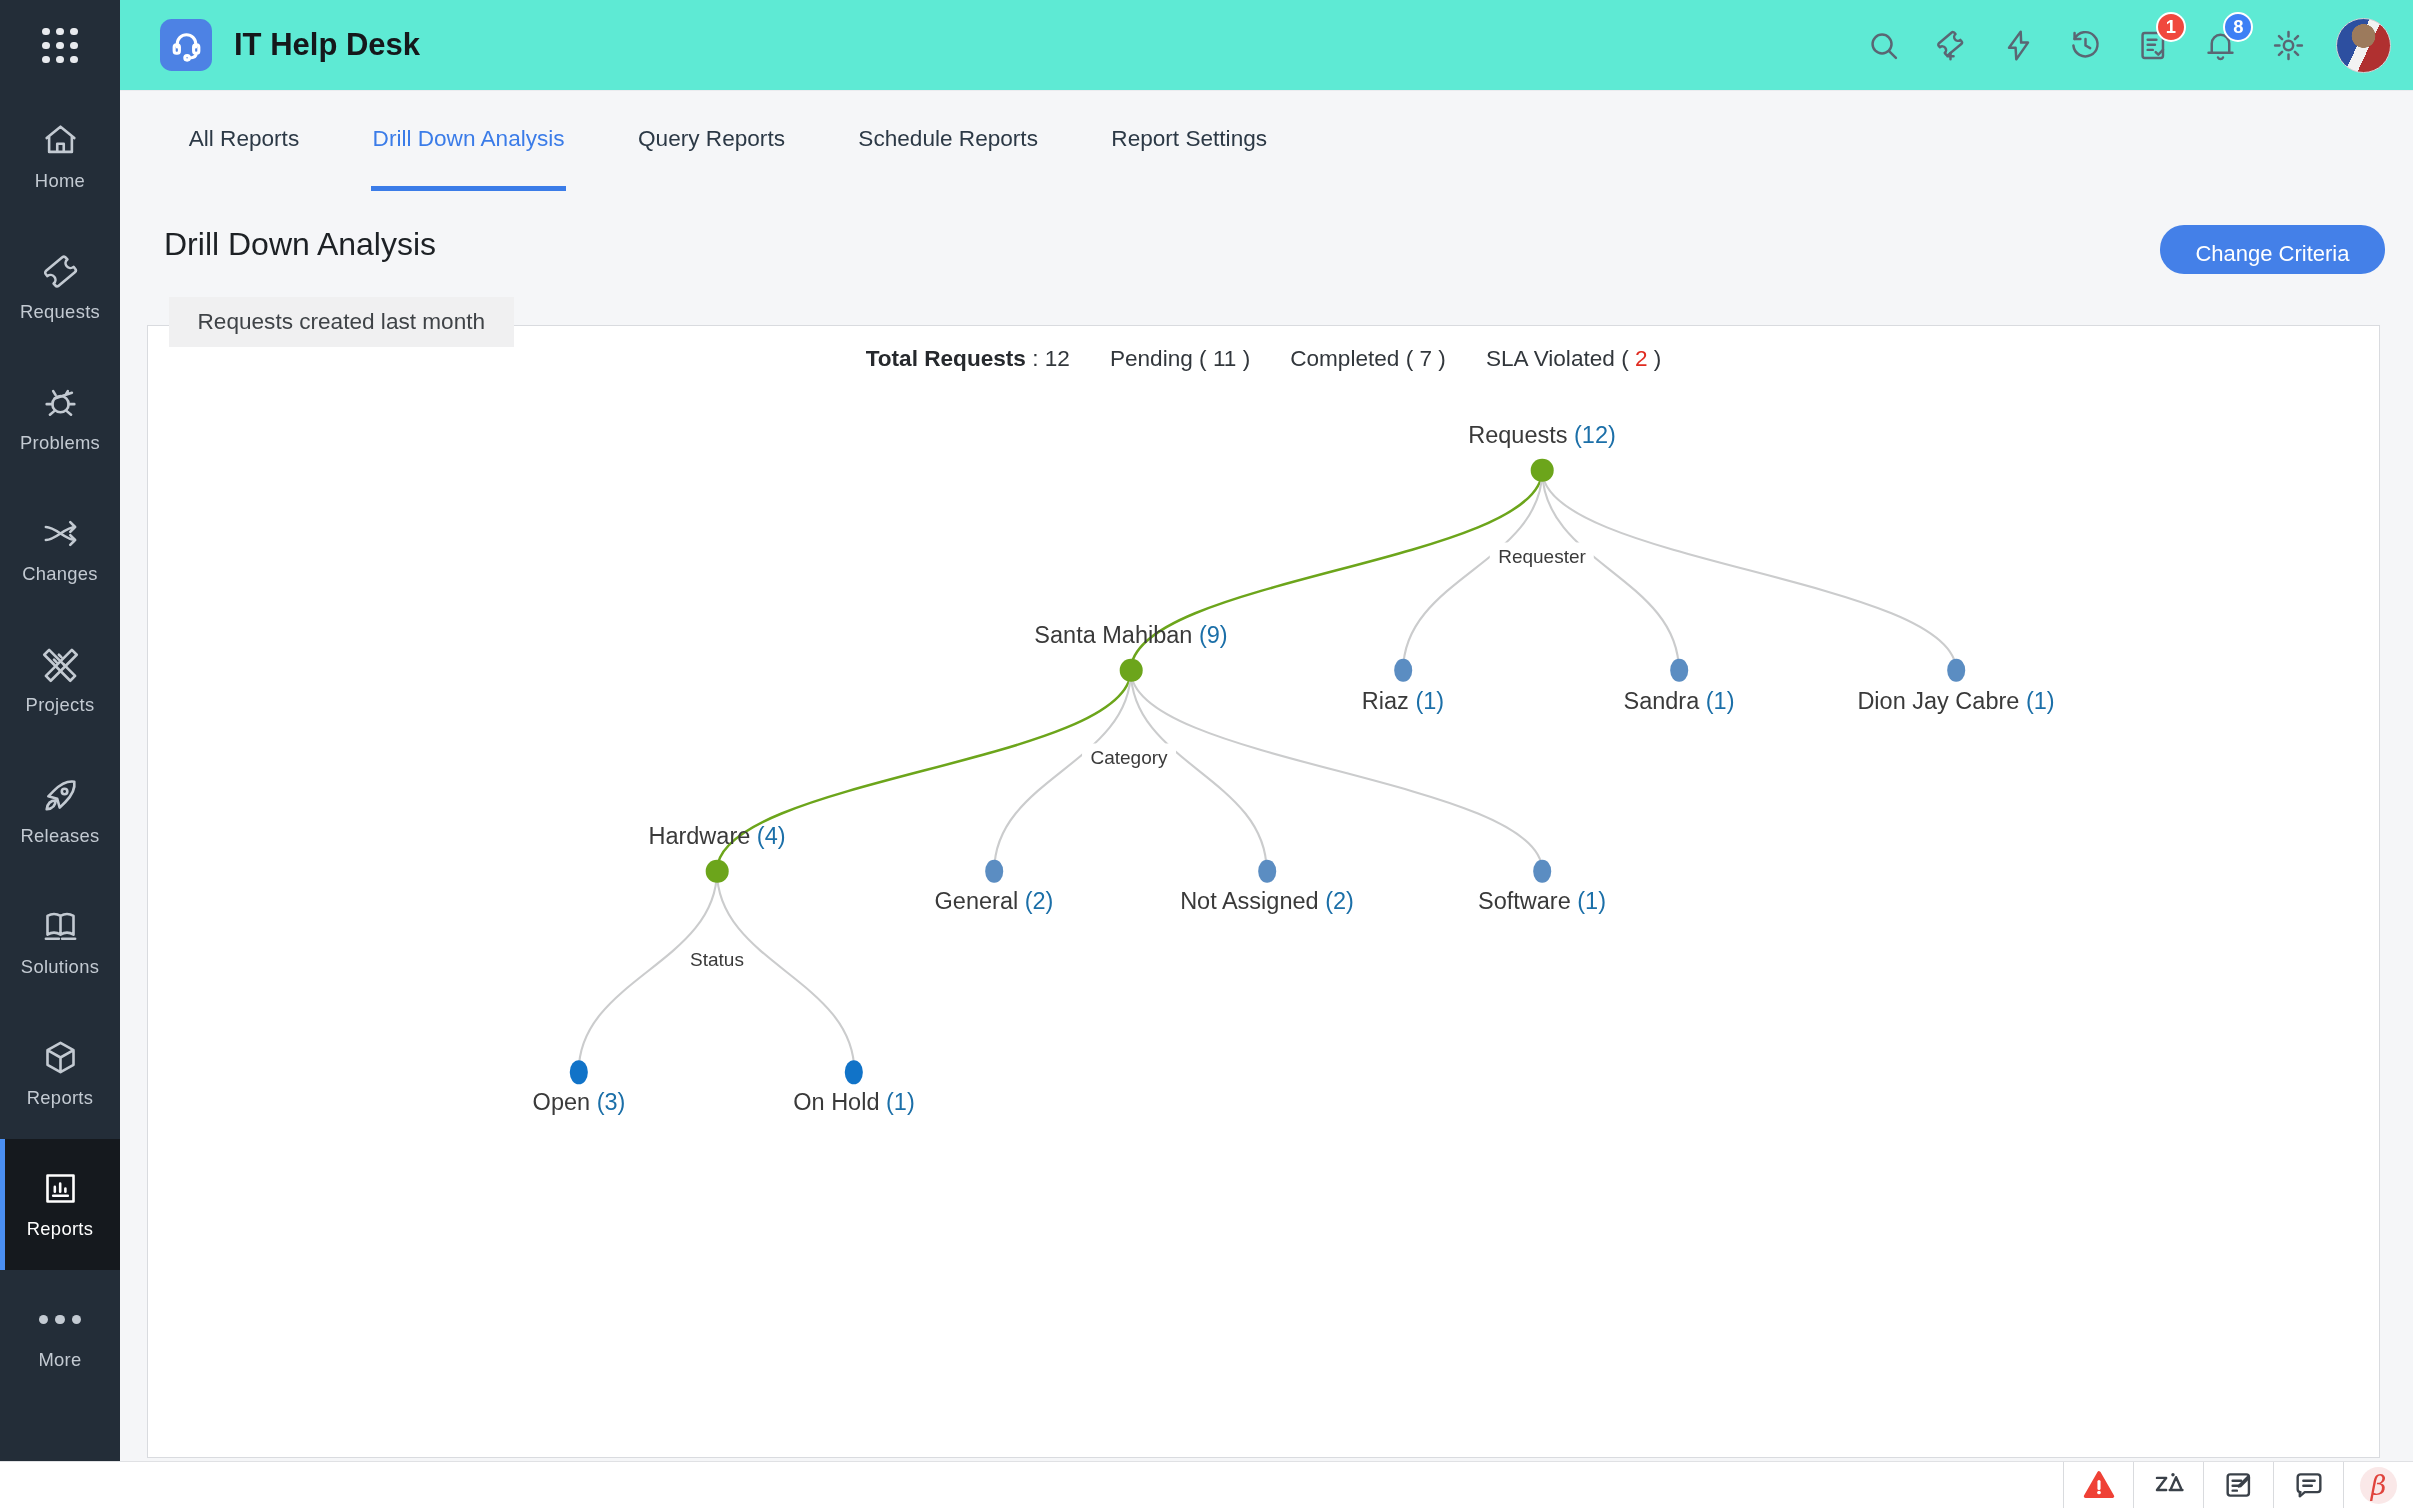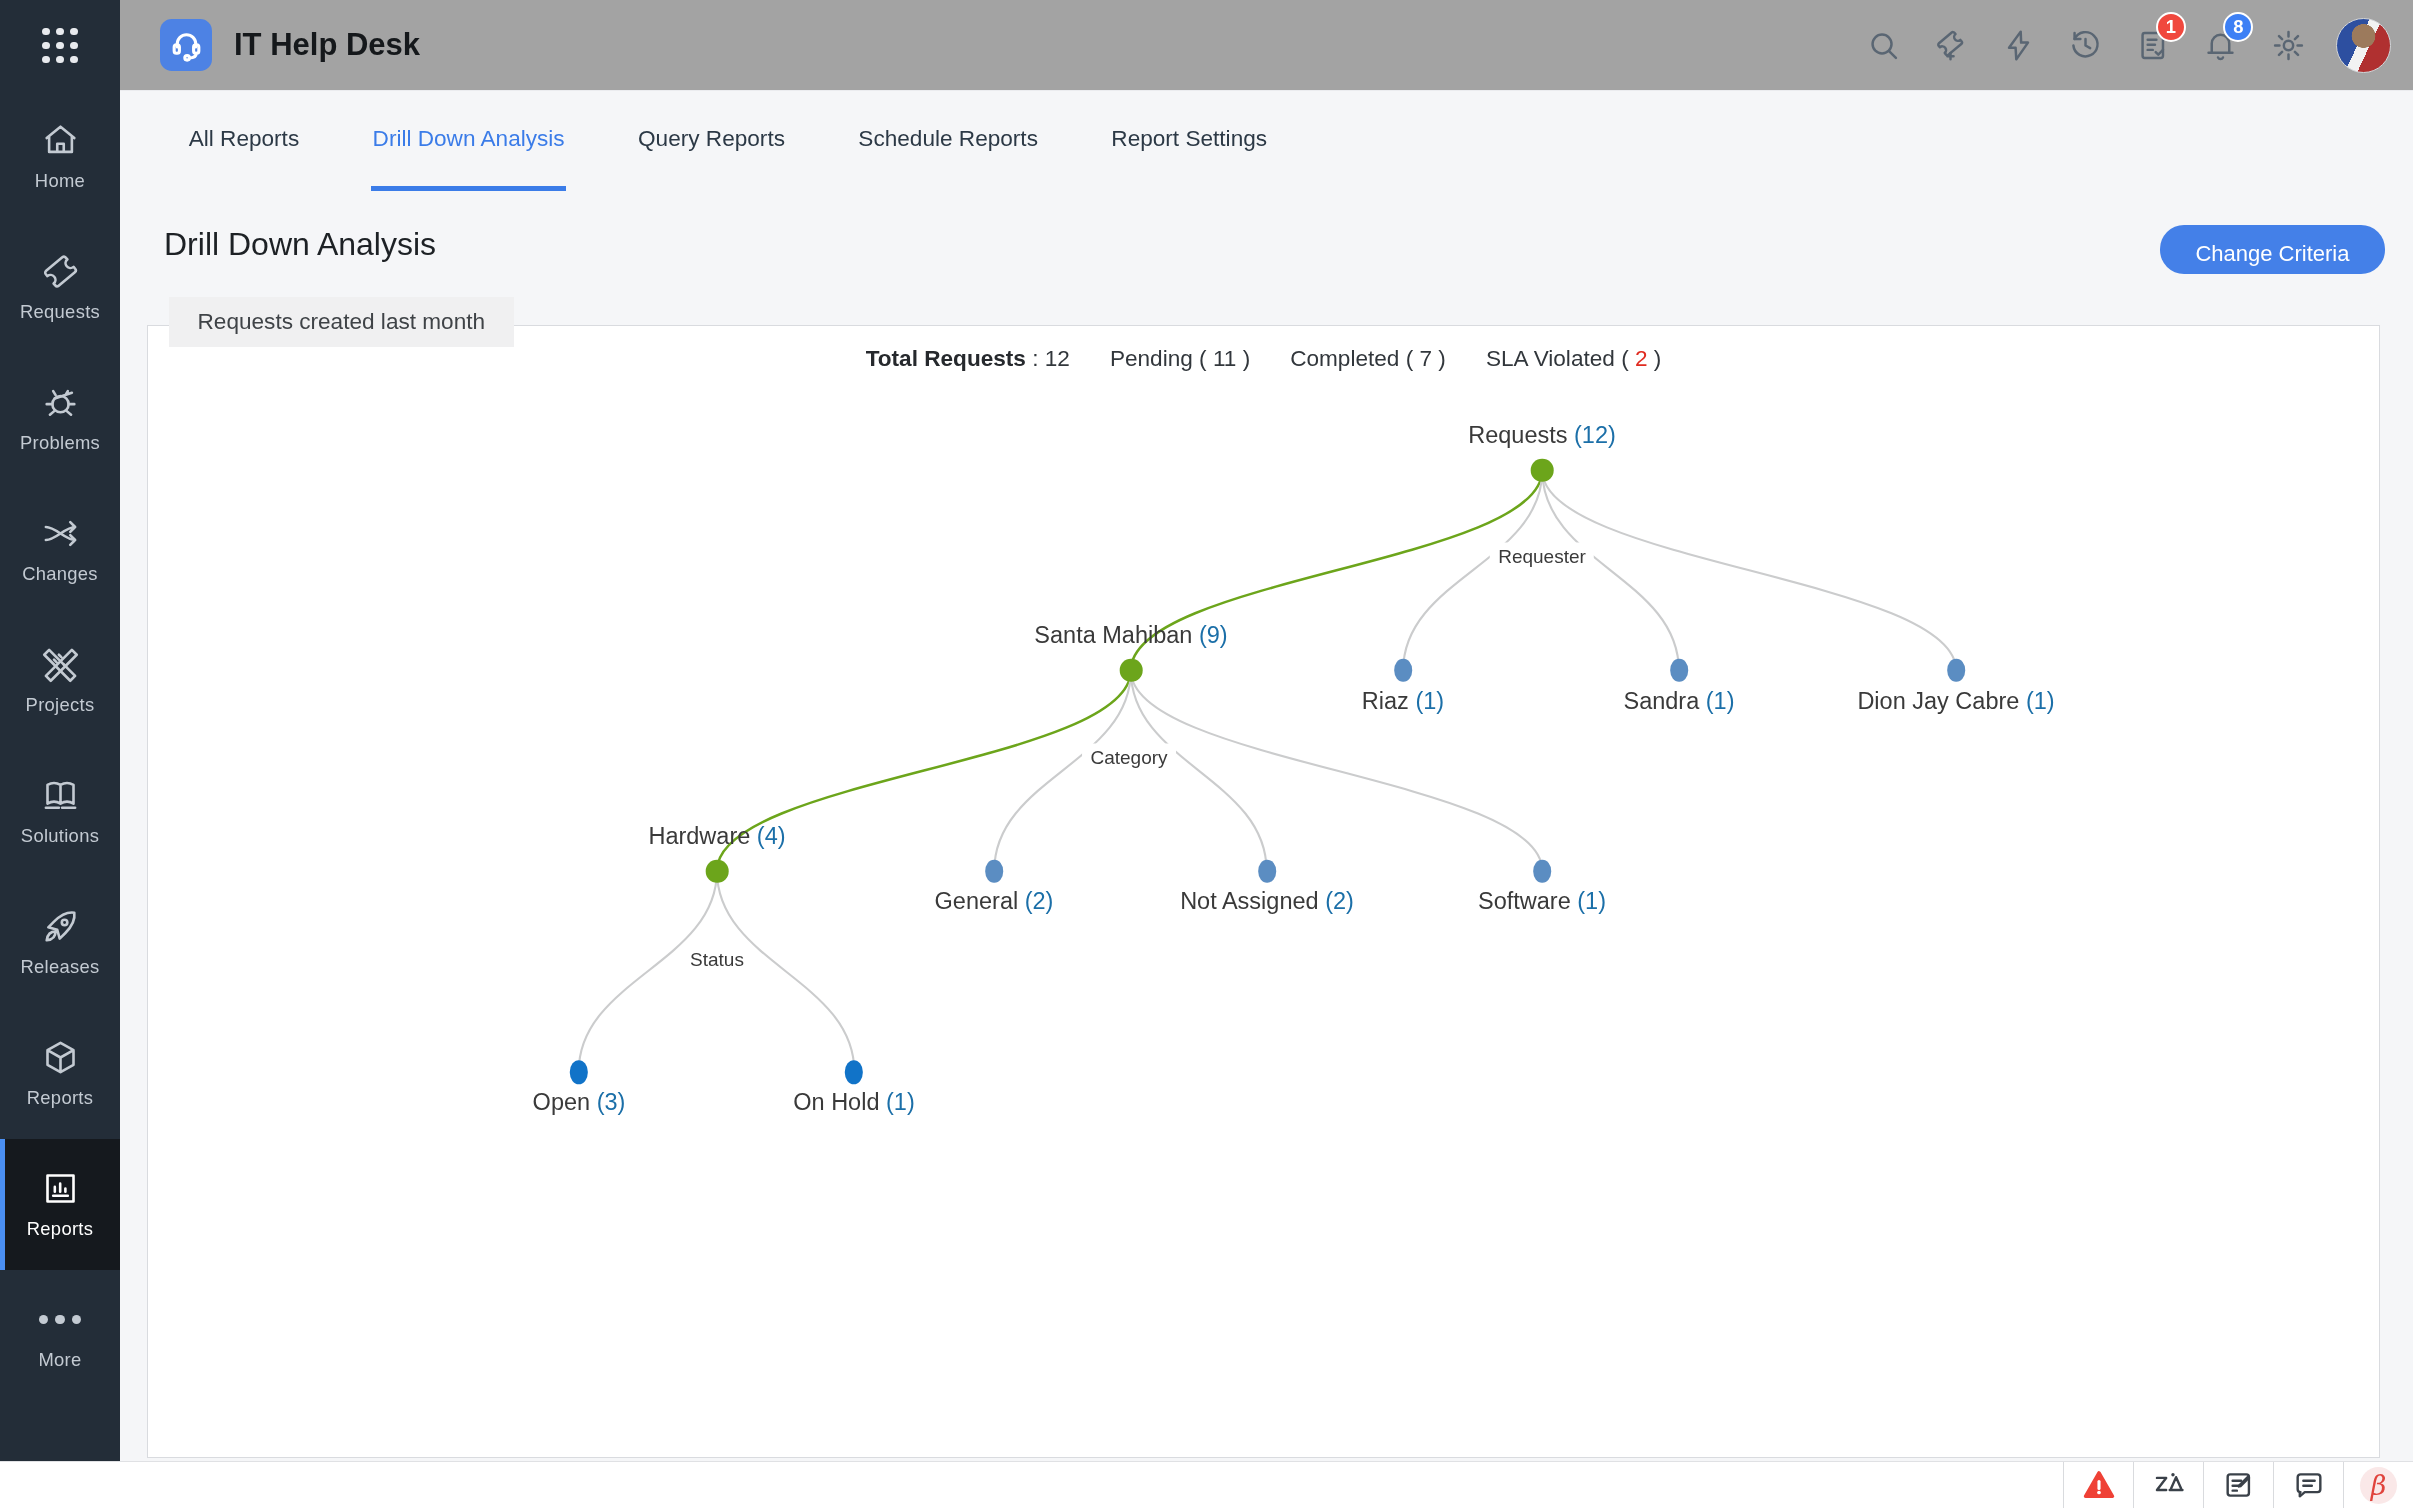--- a/index.html
+++ b/index.html
@@ -18,21 +18,21 @@
     border-left:5px solid transparent; padding-right:5px; }
   .nav-item svg { width:39px; height:39px; stroke:#c3cad2; fill:none; stroke-width:1.6;
     stroke-linecap:round; stroke-linejoin:round; }
   .nav-item .lbl { font-size:18.4px; letter-spacing:0.3px; }
   .nav-item.active { background:#15191e; border-left-color:#4a8ff2; color:#ffffff; }
   .nav-item.active svg { stroke:#ffffff; }
   .dots3 { display:flex; gap:7.5px; height:39px; align-items:center; }
   .dots3 i { width:9.2px; height:9.2px; border-radius:50%; background:#c3cad2; }
 
   
-  .header { position:absolute; left:120px; top:0; right:0; height:91px; background:#a3a3a3;
+  .header { position:absolute; left:120px; top:0; right:0; height:91px; background:#5eead4;
     border-bottom:0.8px solid #ebecef; display:flex; align-items:center; z-index:25; }
   .logo { width:52px; height:52px; border-radius:11.7px; background:#4d82e4; margin-left:40px;
     display:flex; align-items:center; justify-content:center; }
   .logo svg { width:37px; height:37px; stroke:#ffffff; fill:none; stroke-width:2; stroke-linecap:round; }
   .app-title { font-size:31px; font-weight:600; color:#15181b; margin-left:22px; }
   .header-right { margin-left:auto; display:flex; align-items:center; gap:28.5px; padding-right:22px; }
   .hicon { position:relative; width:39px; height:39px; display:flex; align-items:center;
     justify-content:center; cursor:pointer; }
   .hicon svg { width:35px; height:35px; stroke:#5a6673; fill:none; stroke-width:1.7;
     stroke-linecap:round; stroke-linejoin:round; }
@@ -147,30 +147,30 @@
     </div>
     <div class="nav-item">
       <svg viewBox="0 0 24 24">
           <path d="M5 3l16 16-3 3L2 6z"></path>
           <path d="M19 3 3 19l3 3L22 6zM8 9l1.5 1.5M11 6l1.5 1.5M14 12l1.5 1.5"></path>
         </svg>
       <span class="lbl">Projects</span>
     </div>
     <div class="nav-item">
       <svg viewBox="0 0 24 24">
-          <path d="M4 5.5C6.5 4 9.5 4 12 5.5c2.5-1.5 5.5-1.5 8-.000V17c-2.5-1.5-5.5-1.5-8 0-2.5-1.5-5.5-1.5-8 0V5.5zM12 5.5V17M3 19.5h8M13 19.5h8"></path>
-        </svg>
-      <span class="lbl">Solutions</span>
-    </div>
-    <div class="nav-item">
-      <svg viewBox="0 0 24 24">
           <path d="M9 15c-3 0-5 2-5.5 5.5C7 20 9 18 9 15zM10 14 4.5 12.5 8 9c5-5 9-6 12.5-5.5C21 7 20 11 15 16l-3.5 3.5L10 14z"></path>
           <circle cx="14.5" cy="9.5" r="1.7"></circle>
         </svg>
       <span class="lbl">Releases</span>
+    </div>
+    <div class="nav-item">
+      <svg viewBox="0 0 24 24">
+          <path d="M4 5.5C6.5 4 9.5 4 12 5.5c2.5-1.5 5.5-1.5 8-.000V17c-2.5-1.5-5.5-1.5-8 0-2.5-1.5-5.5-1.5-8 0V5.5zM12 5.5V17M3 19.5h8M13 19.5h8"></path>
+        </svg>
+      <span class="lbl">Solutions</span>
     </div>
     <div class="nav-item">
       <svg viewBox="0 0 24 24">
           <path d="M12 3 4 7.5v9L12 21l8-4.5v-9L12 3zM4 7.5l8 4.5 8-4.5M12 12v9"></path>
         </svg>
       <span class="lbl">Reports</span>
     </div>
     <div class="nav-item active">
       <svg viewBox="0 0 24 24">
           <rect x="4" y="4" width="16" height="16"></rect>

